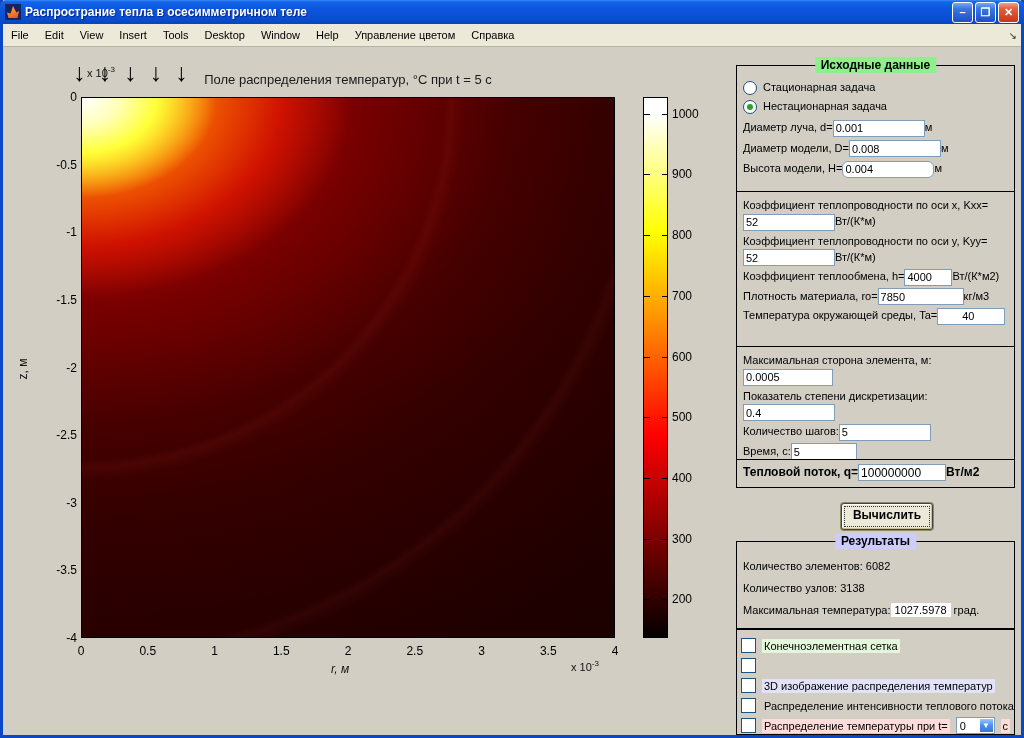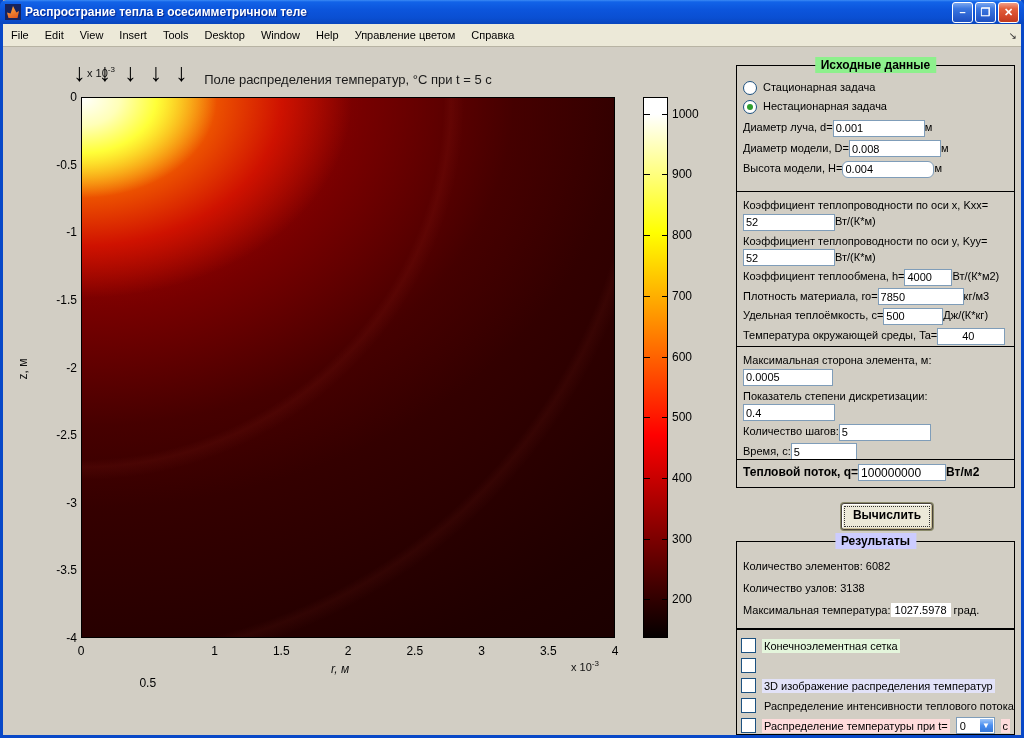--- a/index.html
+++ b/index.html
@@ -106,21 +106,21 @@
         <span class="arrow" style="left: 121px;">↓</span>
         <span class="arrow" style="left: 146.5px;">↓</span>
         <span class="arrow" style="left: 172px;">↓</span>
       </div>
     <div class="plot"></div>
     <div class="ylabel">z, м</div>
     <div class="xlabel">r, м</div>
     <div class="xmult"><span>x 10</span><sup>-3</sup></div>
     <div id="xticks">
         <span class="tick xtick" style="left: 56px; top: 597px;">0</span>
-        <span class="tick xtick" style="left: 122.75px; top: 629px;">0.5</span>
+        <span class="tick xtick" style="left: 122.75px; top: 597px;">0.5</span>
         <span class="tick xtick" style="left: 189.5px; top: 597px;">1</span>
         <span class="tick xtick" style="left: 256.25px; top: 597px;">1.5</span>
         <span class="tick xtick" style="left: 323px; top: 597px;">2</span>
         <span class="tick xtick" style="left: 389.75px; top: 597px;">2.5</span>
         <span class="tick xtick" style="left: 456.5px; top: 597px;">3</span>
         <span class="tick xtick" style="left: 523.25px; top: 597px;">3.5</span>
         <span class="tick xtick" style="left: 590px; top: 597px;">4</span>
       </div>
     <div id="yticks">
         <span class="tick ytick" style="left: 28px; top: 43px;">0</span>
@@ -179,21 +179,20 @@
         <div class="frow"><span>Диаметр луча, d=</span><input style="width: 86px;" readonly="" value="0.001"><span>м</span></div>
         <div class="frow"><span>Диаметр модели, D=</span><input style="width: 86px;" readonly="" value="0.008"><span>м</span></div>
         <div class="frow"><span>Высота модели, H=</span><input style="width: 86px; border-radius: 6px;" readonly="" value="0.004"><span>м</span></div>
       </div>
 
       <div class="section" style="height:155px;">
         <div class="frow" style="margin:2px 0;"><span>Коэффициент теплопроводности по оси x, Kxx=</span><input style="width: 86px;" readonly="" value="52"><span>Вт/(К*м)</span></div>
         <div class="frow" style="margin:2px 0;"><span>Коэффициент теплопроводности по оси y, Kyy=</span><input style="width: 86px;" readonly="" value="52"><span>Вт/(К*м)</span></div>
         <div class="frow" style="margin:2px 0;"><span>Коэффициент теплообмена, h=</span><input style="width: 42px;" readonly="" value="4000"><span>Вт/(К*м2)</span></div>
         <div class="frow" style="margin:2px 0;"><span>Плотность материала, ro=</span><input style="width: 80px;" readonly="" value="7850"><span>кг/м3</span></div>
-        <div class="frow" style="margin:2px 0;"><span>Удельная теплоёмкость, c=</span><input style="width: 54px;" readonly="" value="500"><span>Дж/(К*кг)</span></div>
         <div class="frow" style="margin:2px 0;"><span>Температура окружающей среды, Ta=</span><input style="width: 40px; padding-left: 24px;" readonly="" value="40"></div>
       </div>
 
       <div class="section" style="height:113px;">
         <div class="frow" style="margin:2px 0;"><span>Максимальная сторона элемента, м:</span> <input style="width: 84px;" readonly="" value="0.0005"></div>
         <div class="frow" style="margin:2px 0;"><span>Показатель степени дискретизации:</span> <input style="width: 86px;" readonly="" value="0.4"></div>
         <div class="frow" style="margin:2px 0;"><span>Количество шагов:</span><input style="width: 86px;" readonly="" value="5"></div>
         <div class="frow" style="margin:2px 0;"><span>Время, с:</span><input style="width: 60px;" readonly="" value="5"></div>
       </div>
 

